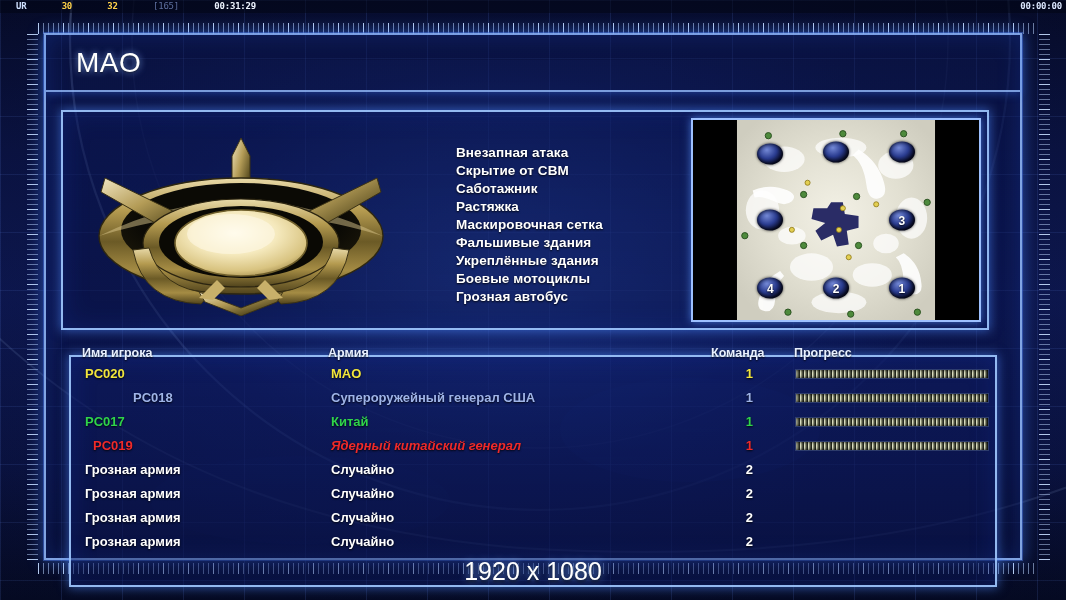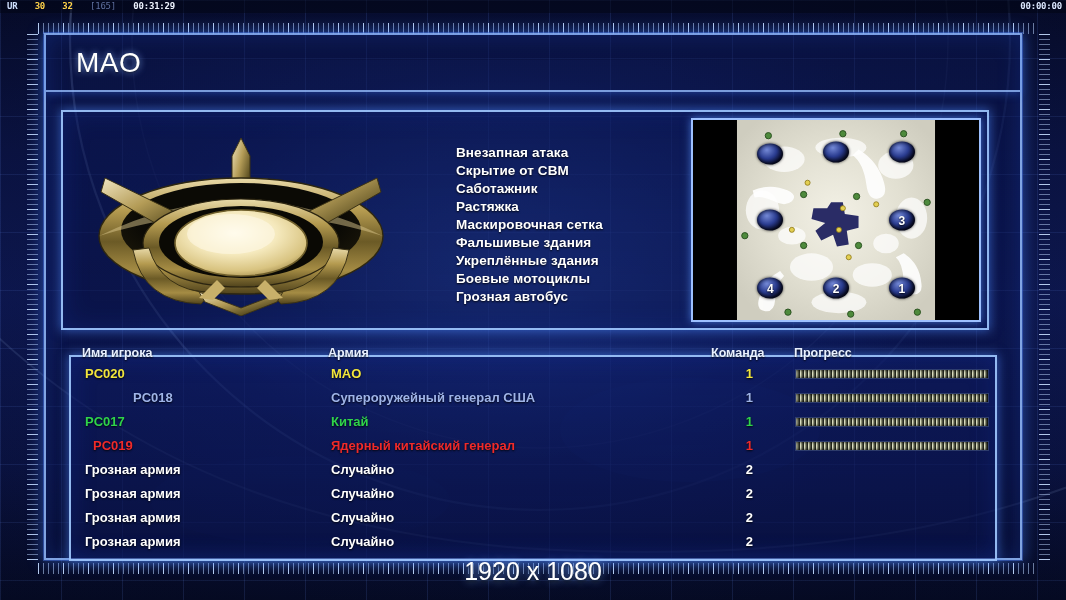--- a/index.html
+++ b/index.html
@@ -64,21 +64,21 @@
   
   .statusbar {
     position: absolute; top: 0; left: 0; right: 0; height: 13px;
     font-family: "DejaVu Sans Mono", monospace;
     font-size: 9px; line-height: 13px;
     letter-spacing: -0.2px;
     z-index: 40;
     background: rgba(2,5,20,0.55);
   }
   .sb-left { position: absolute; left: 1px; top: 0; white-space: nowrap; }
-  .sb-left span { padding: 0 6px; }
+  .sb-left span { padding: 0 15px; }
   .sb-fps   { color: #cfe0ff; font-weight: bold; }
   .sb-a     { color: #ffd24a; font-weight: bold; }
   .sb-b     { color: #ffd24a; font-weight: bold; }
   .sb-brk   { color: #5e6f9e; }
   .sb-time  { color: #eef4ff; font-weight: bold; }
   .sb-right { position: absolute; right: 4px; top: 0; color: #dce8ff; font-weight: bold; }
 
   
   .main-frame {
     position: absolute;
@@ -141,21 +141,21 @@
     position: absolute; right: 6px; top: 6px; width: 290px; height: 204px;
     border: 2px solid #9dc0ff;
     box-shadow: 0 0 8px rgba(90,150,255,0.7);
     background: #000;
     overflow: hidden;
   }
   .minimap svg { display: block; width: 100%; height: 100%; }
 
   
   .roster-panel {
-    position: absolute; left: 69px; top: 355px; width: 928px; height: 206px;
+    position: absolute; left: 69px; top: 355px; width: 928px; height: 232px;
     border: 2px solid rgba(160,200,255,0.92);
     box-shadow:
       0 0 10px 1px rgba(80,140,255,0.55),
       inset 0 0 24px rgba(20,50,160,0.30);
     background: linear-gradient(180deg, rgba(14,28,104,0.45), rgba(10,20,80,0.42));
     z-index: 15;
     overflow: hidden;
   }
 
   .roster-head {
@@ -446,21 +446,21 @@
             <div class="cell c-army" style="color: rgb(47, 212, 74);">Китай</div>
             <div class="cell c-team" style="color: rgb(47, 212, 74);">1</div>
             <div class="pbar">
               <div class="pbar-fill" style="width: 100%;"></div>
             </div>
           </div>
         </div>
         <div class="row">
           <div class="row-inner">
             <div class="cell c-name" style="color: rgb(239, 42, 42); padding-left: 8px;">PC019</div>
-            <div class="cell c-army" style="color: rgb(239, 42, 42);">Ядерный китайский генерал</div>
+            <div class="cell c-army" style="color: rgb(239, 42, 42); font-style: italic;">Ядерный китайский генерал</div>
             <div class="cell c-team" style="color: rgb(239, 42, 42);">1</div>
             <div class="pbar">
               <div class="pbar-fill" style="width: 100%;"></div>
             </div>
           </div>
         </div>
         <div class="row">
           <div class="row-inner">
             <div class="cell c-name" style="color: rgb(255, 255, 255);">Грозная армия</div>
             <div class="cell c-army" style="color: rgb(255, 255, 255);">Случайно</div>

